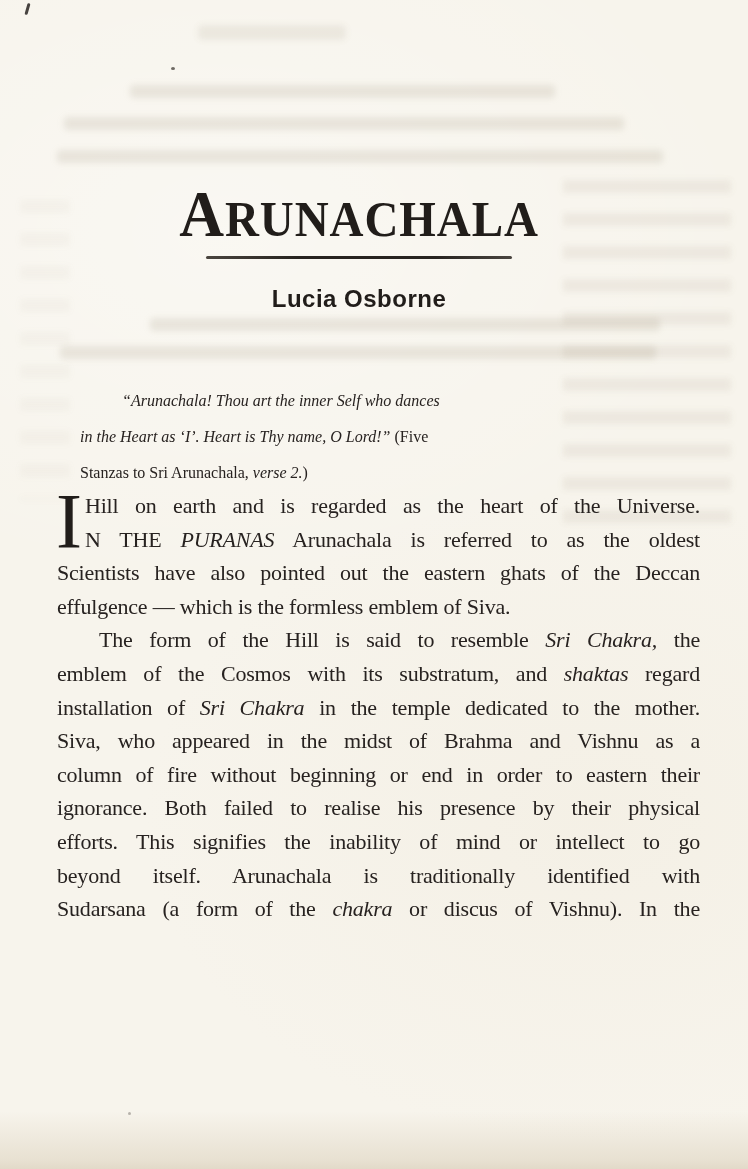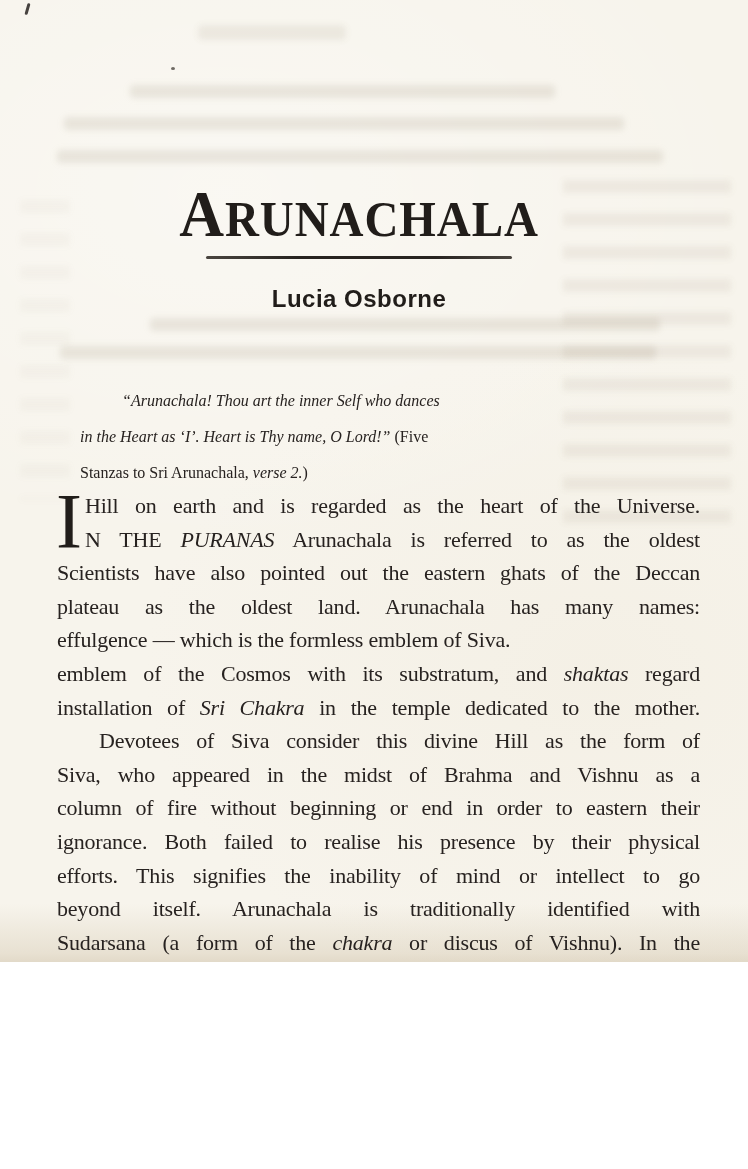--- a/index.html
+++ b/index.html
@@ -1,19 +1,19 @@
 <!DOCTYPE html>
 <html><head>
 <meta charset="utf-8">
 <style>
   html,body { margin:0; padding:0; }
   .page {
     position: relative;
     width: 748px;
-    height: 962px;
+    height: 1169px;
     background:
       radial-gradient(ellipse 900px 600px at 30% 20%, rgba(255,255,255,0.35), rgba(255,255,255,0) 60%),
       radial-gradient(ellipse 700px 500px at 80% 70%, rgba(236,228,210,0.25), rgba(255,255,255,0) 65%),
       #f7f4ec;
     overflow: hidden;
     font-family: "Liberation Serif", "DejaVu Serif", serif;
     color: #272220;
   }
 
   
@@ -140,29 +140,28 @@
       <div class="line"><span class="run italic">in the Heart as ‘I’. Heart is Thy name, O Lord!”</span><span class="run normal"> (Five</span></div>
       <div class="line"><span class="run normal">Stanzas to Sri Arunachala, </span><span class="run italic">verse 2.</span><span class="run normal">)</span></div>
     </div>
 
   <div class="bodytext">
     <div class="para">
       <span class="dropcap">I</span>
     <div class="line j gut"><span class="run normal">Hill on earth and is regarded as the heart of the Universe.</span></div>
         <div class="line j gut"><span class="run normal">N THE </span><span class="run italic">PURANAS</span><span class="run normal"> Arunachala is referred to as the oldest</span></div>
         <div class="line j"><span class="run normal">Scientists have also pointed out the eastern ghats of the Deccan</span></div>
-        <div class="line j"><span class="run normal">plateau as the oldest land. Arunachala has many names:</span></div>
         <div class="line"><span class="run normal">effulgence — which is the formless emblem of Siva.</span></div>
       </div>
     <div class="para">
+        <div class="line j ind"><span class="run normal">The form of the Hill is said to resemble </span><span class="run italic">Sri Chakra,</span><span class="run normal"> the</span></div>
         <div class="line j"><span class="run normal">emblem of the Cosmos with its substratum, and </span><span class="run italic">shaktas</span><span class="run normal"> regard</span></div>
         <div class="line j"><span class="run normal">installation of </span><span class="run italic">Sri Chakra</span><span class="run normal"> in the temple dedicated to the mother.</span></div>
       </div>
     <div class="para">
-        <div class="line j ind"><span class="run normal">Devotees of Siva consider this divine Hill as the form of</span></div>
         <div class="line j"><span class="run normal">Siva, who appeared in the midst of Brahma and Vishnu as a</span></div>
         <div class="line j"><span class="run normal">column of fire without beginning or end in order to eastern their</span></div>
         <div class="line j"><span class="run normal">ignorance. Both failed to realise his presence by their physical</span></div>
         <div class="line j"><span class="run normal">efforts. This signifies the inability of mind or intellect to go</span></div>
         <div class="line j"><span class="run normal">beyond itself. Arunachala is traditionally identified with</span></div>
         <div class="line j"><span class="run normal">Sudarsana (a form of the </span><span class="run italic">chakra</span><span class="run normal"> or discus of Vishnu). In the</span></div>
       </div>
   </div>
 
 </div>

